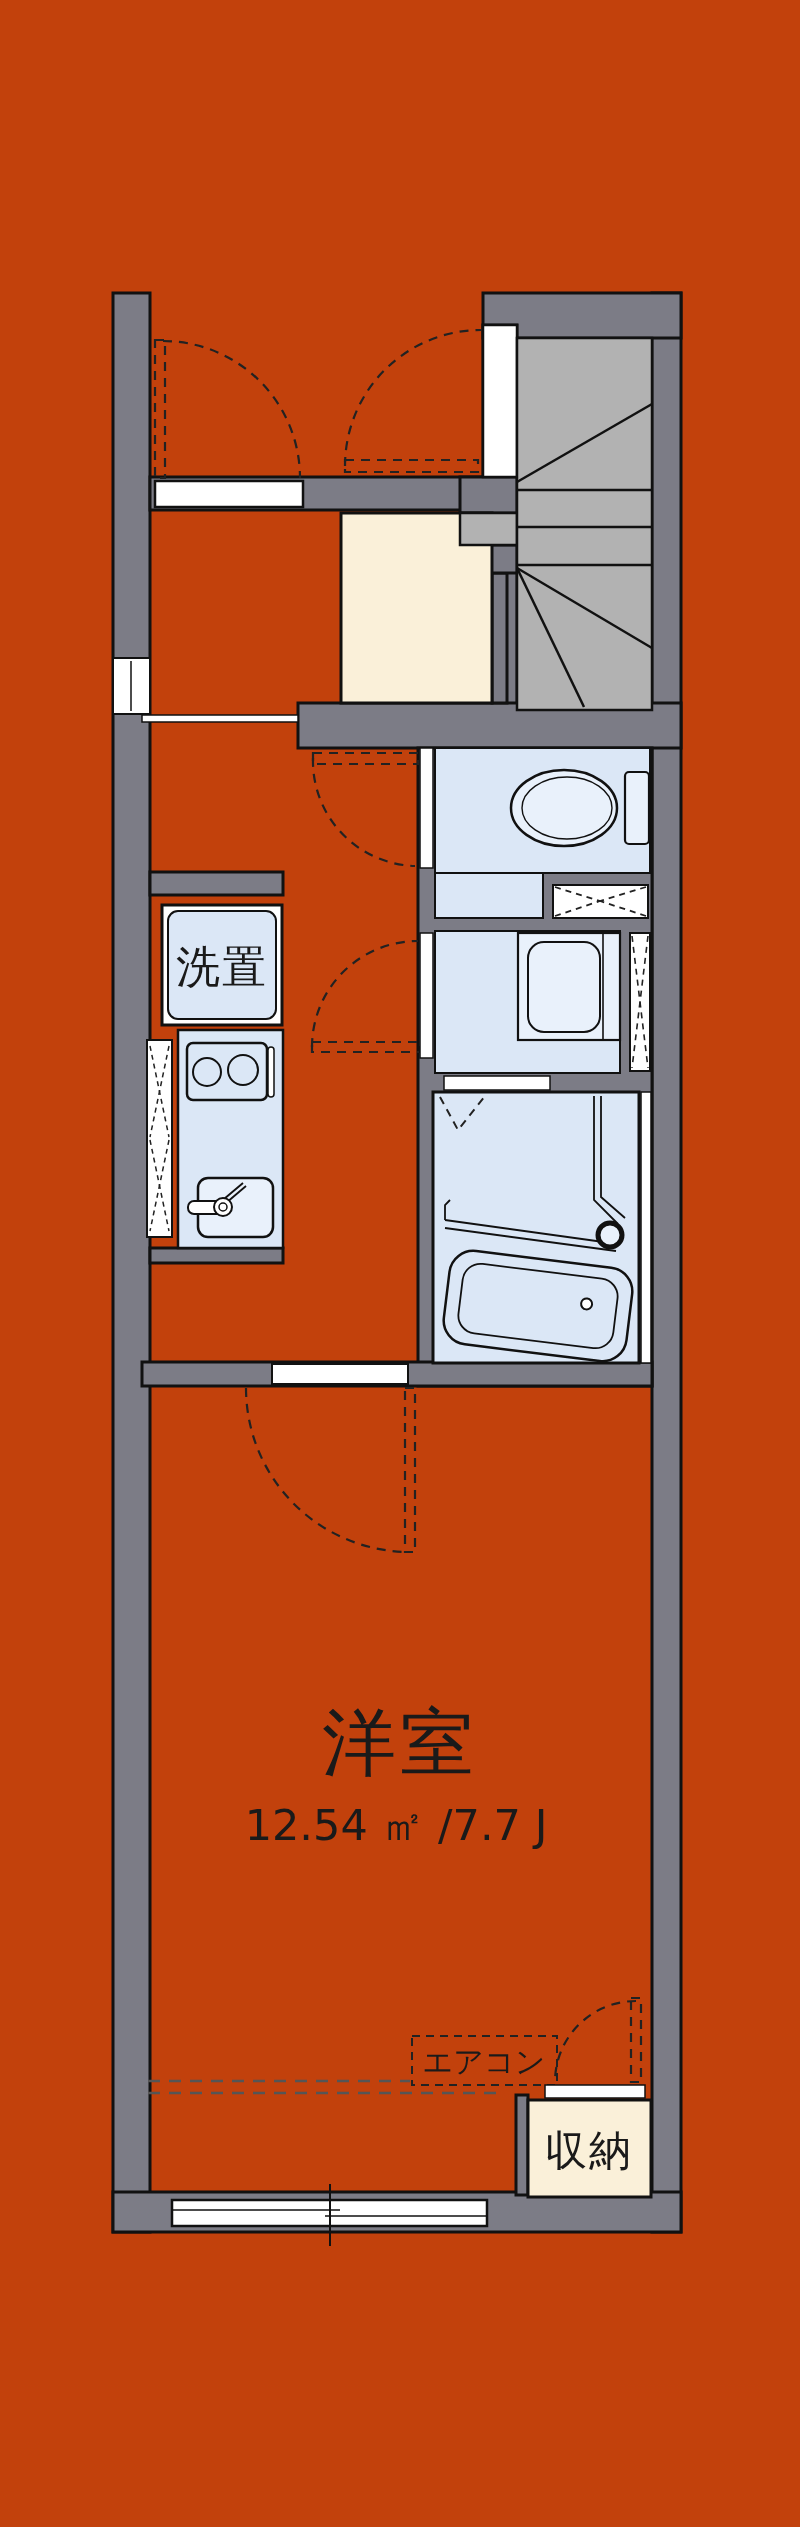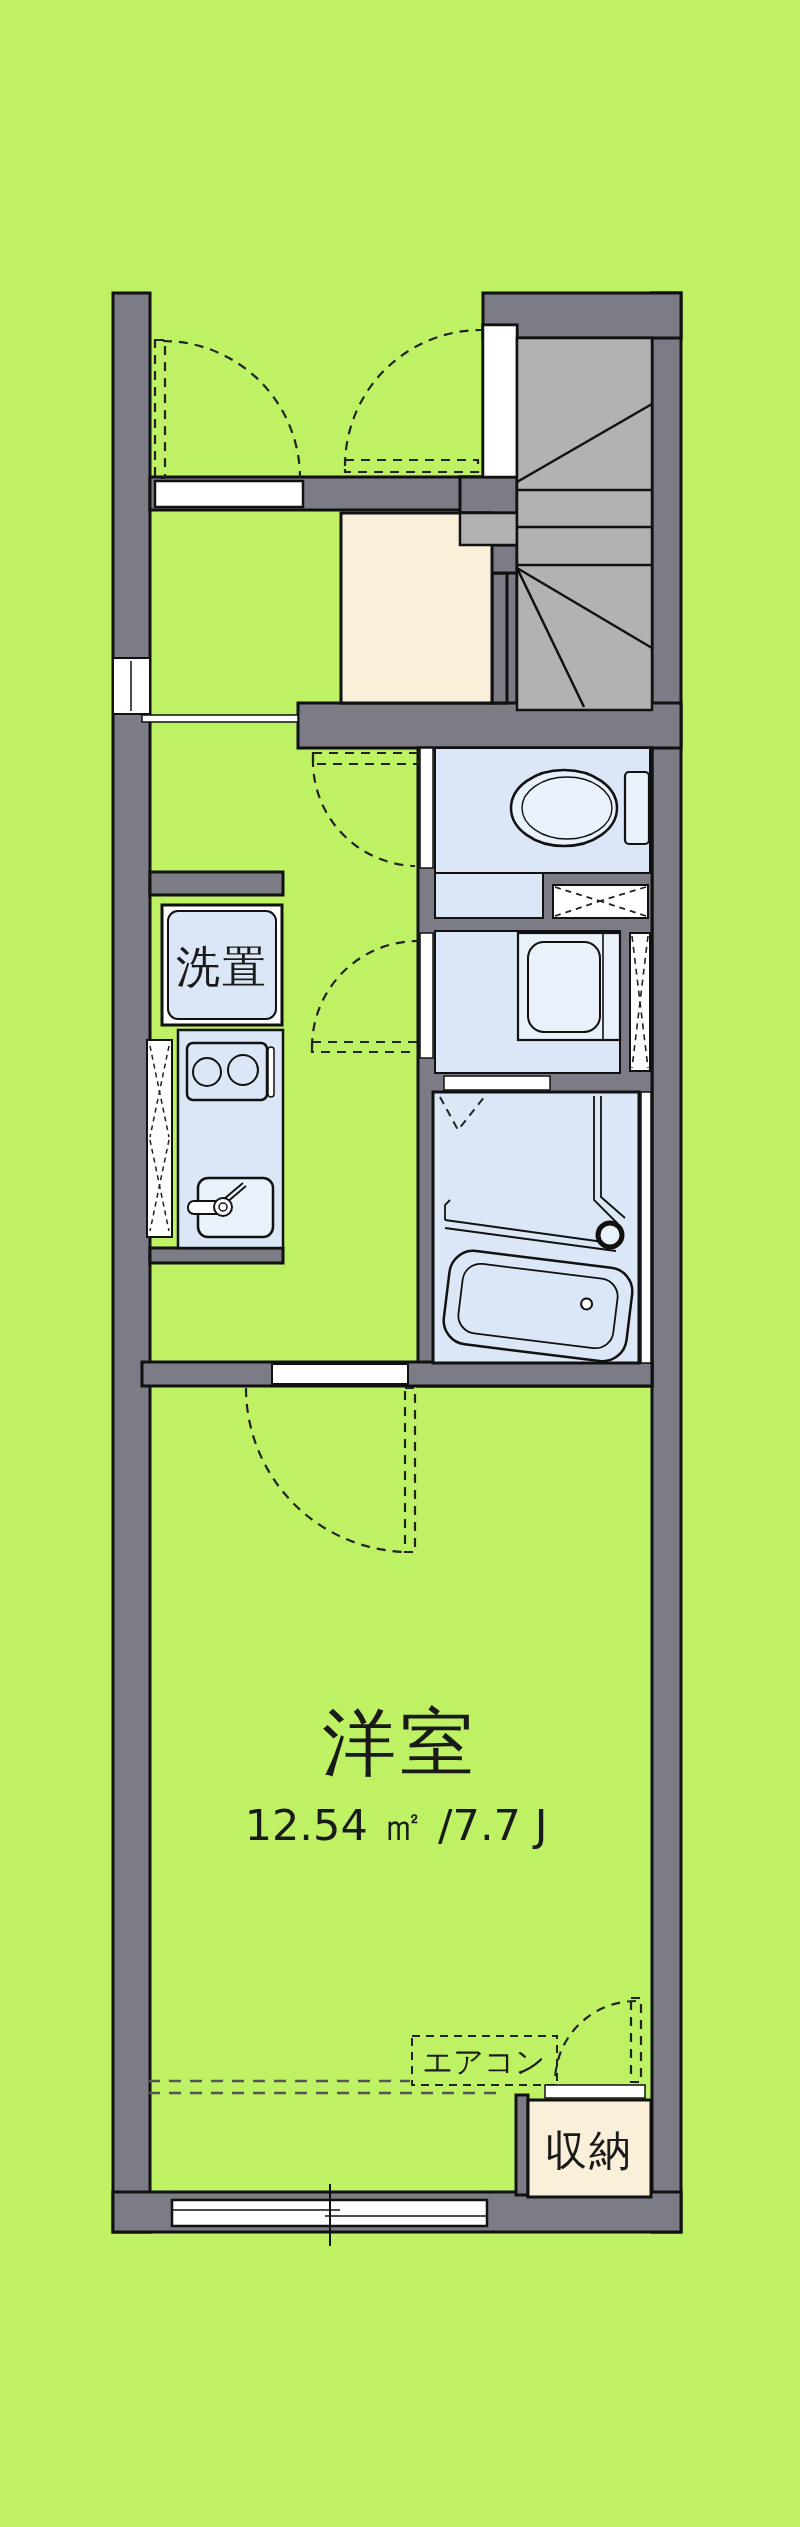--- a/index.html
+++ b/index.html
@@ -1,16 +1,16 @@
 <!DOCTYPE html>
 <html><head>
 <meta charset="utf-8">
 <style>
   html,body{margin:0;padding:0;background:#ffffff;}
-  .page{width:800px;height:2527px;position:relative;background:#bef264;
+  .page{width:800px;height:2527px;position:relative;background:#c2410c;
         font-family:"DejaVu Sans","Liberation Sans",sans-serif;}
   svg{display:block;}
   text{font-family:"DejaVu Sans","Liberation Sans",sans-serif;fill:#1a1a1a;}
 </style>
 </head>
 <body>
 
 <div class="page">
 <svg width="800" height="2527" viewBox="0 0 800 2527">
 

